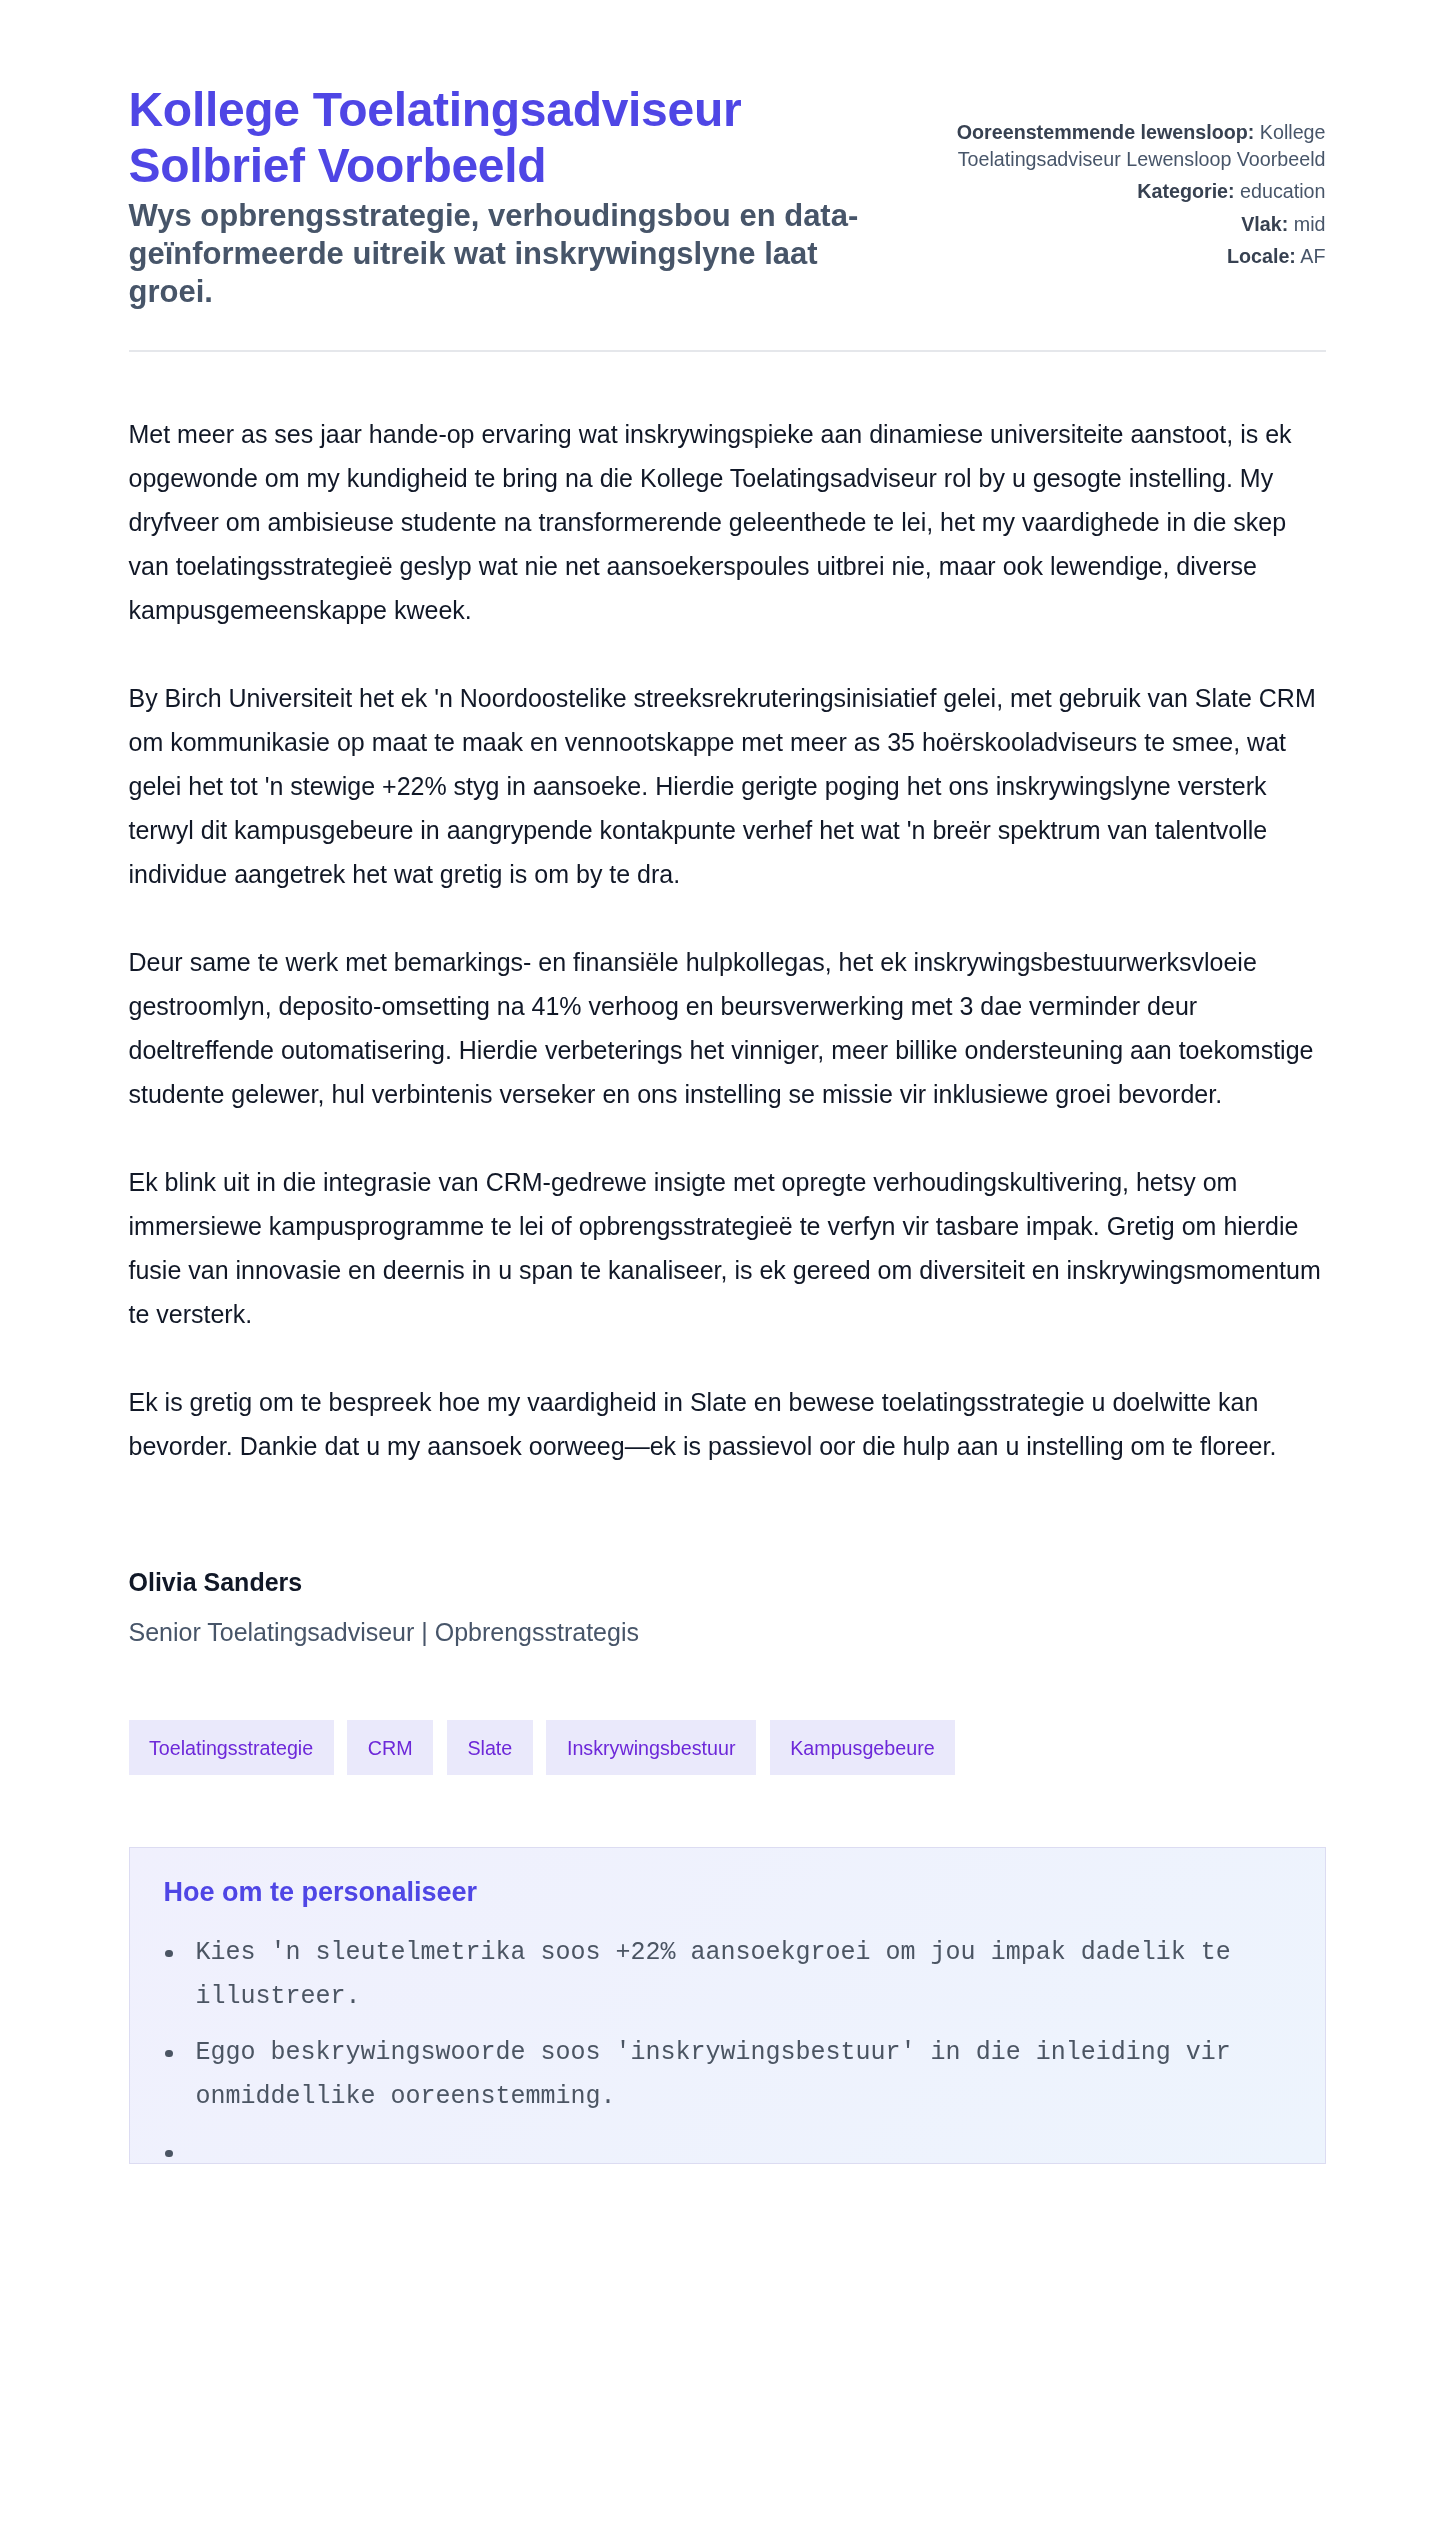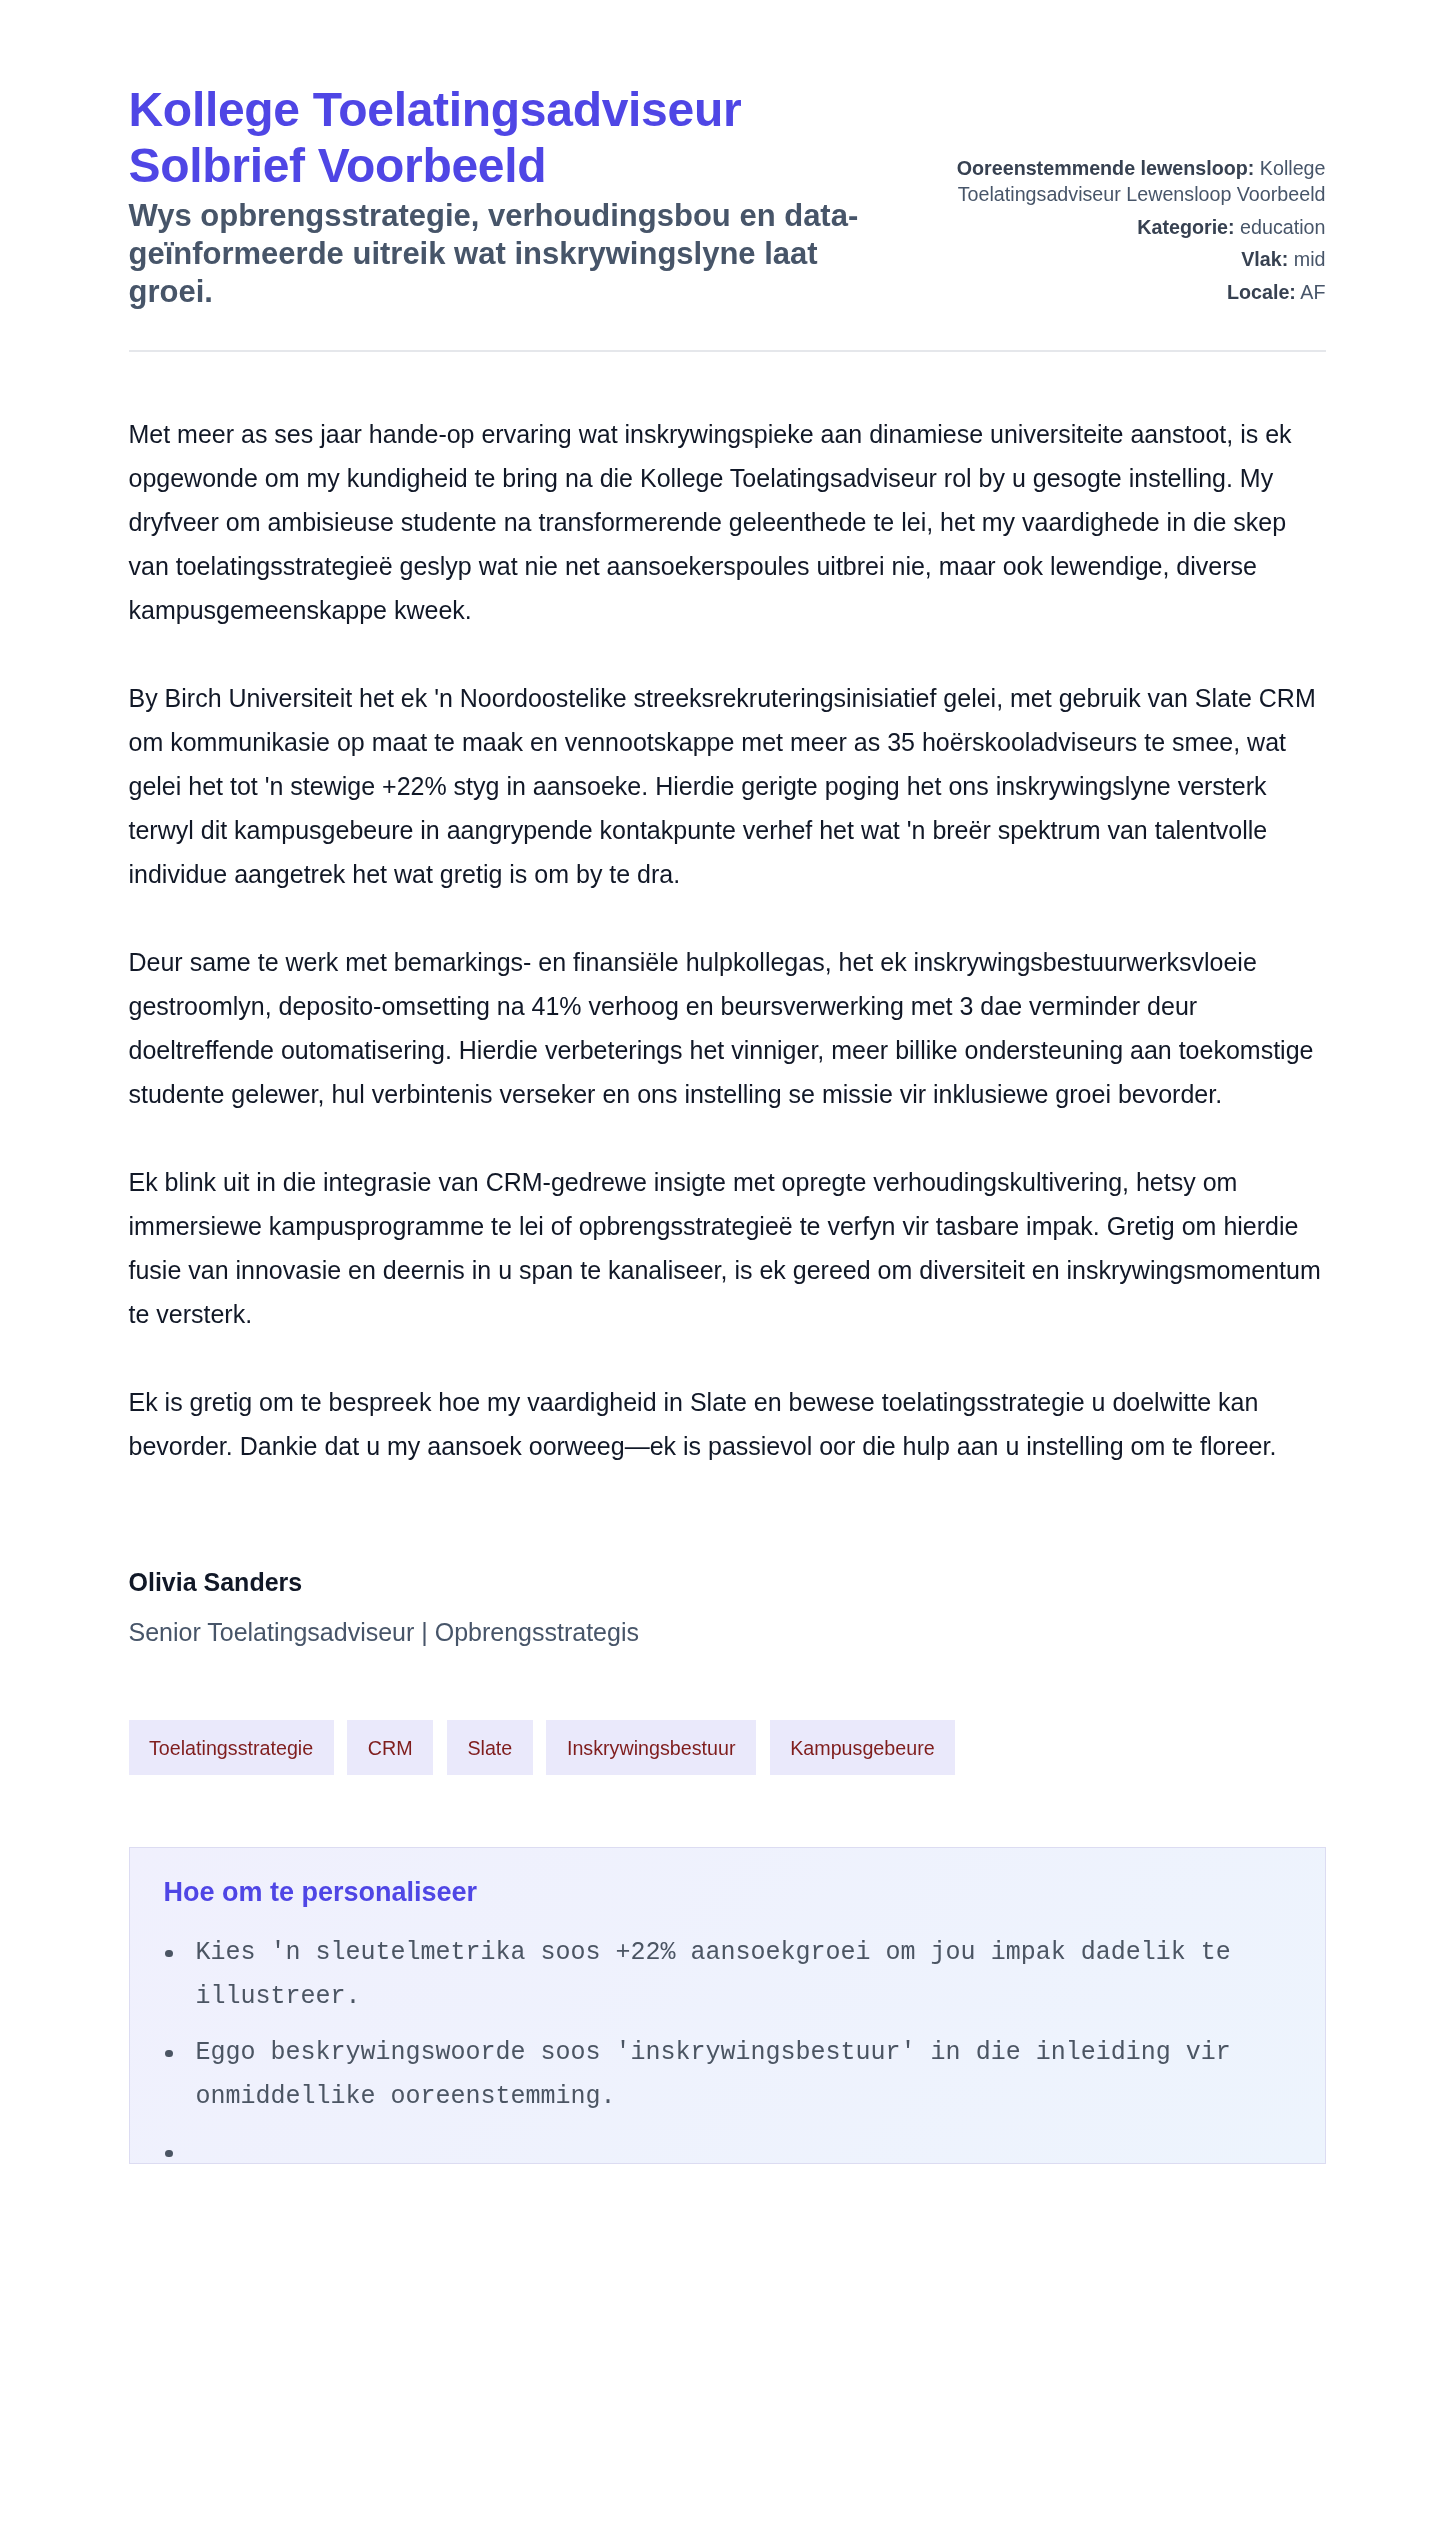--- a/index.html
+++ b/index.html
@@ -16,21 +16,21 @@
   .page {
     position: relative;
     width: 1197px;
     margin: 0 auto;
     padding-top: 82px;
   }
   
   .header {
     display: flex;
     justify-content: space-between;
-    align-items: flex-end;
+    align-items: center;
     padding-bottom: 39px;
     border-bottom: 2.6px solid #e5e7eb;
   }
   .header-left {
     width: 753px;
   }
   .title {
     margin: 0;
     font-size: 48px;
     line-height: 56px;
@@ -93,21 +93,21 @@
     color: #475569;
   }
   
   .tags {
     display: flex;
     gap: 13.7px;
     margin-top: 72px;
   }
   .tag {
     background: #eae9fb;
-    color: #7f1d1d;
+    color: #6d28d9;
     font-size: 19.7px;
     line-height: 26px;
     padding: 14.5px 20.5px 13.7px 20.5px;
     font-weight: 500;
     cursor: pointer;
   }
   
   .tips {
     margin-top: 72px;
     border: 1.7px solid #dcdcf2;

